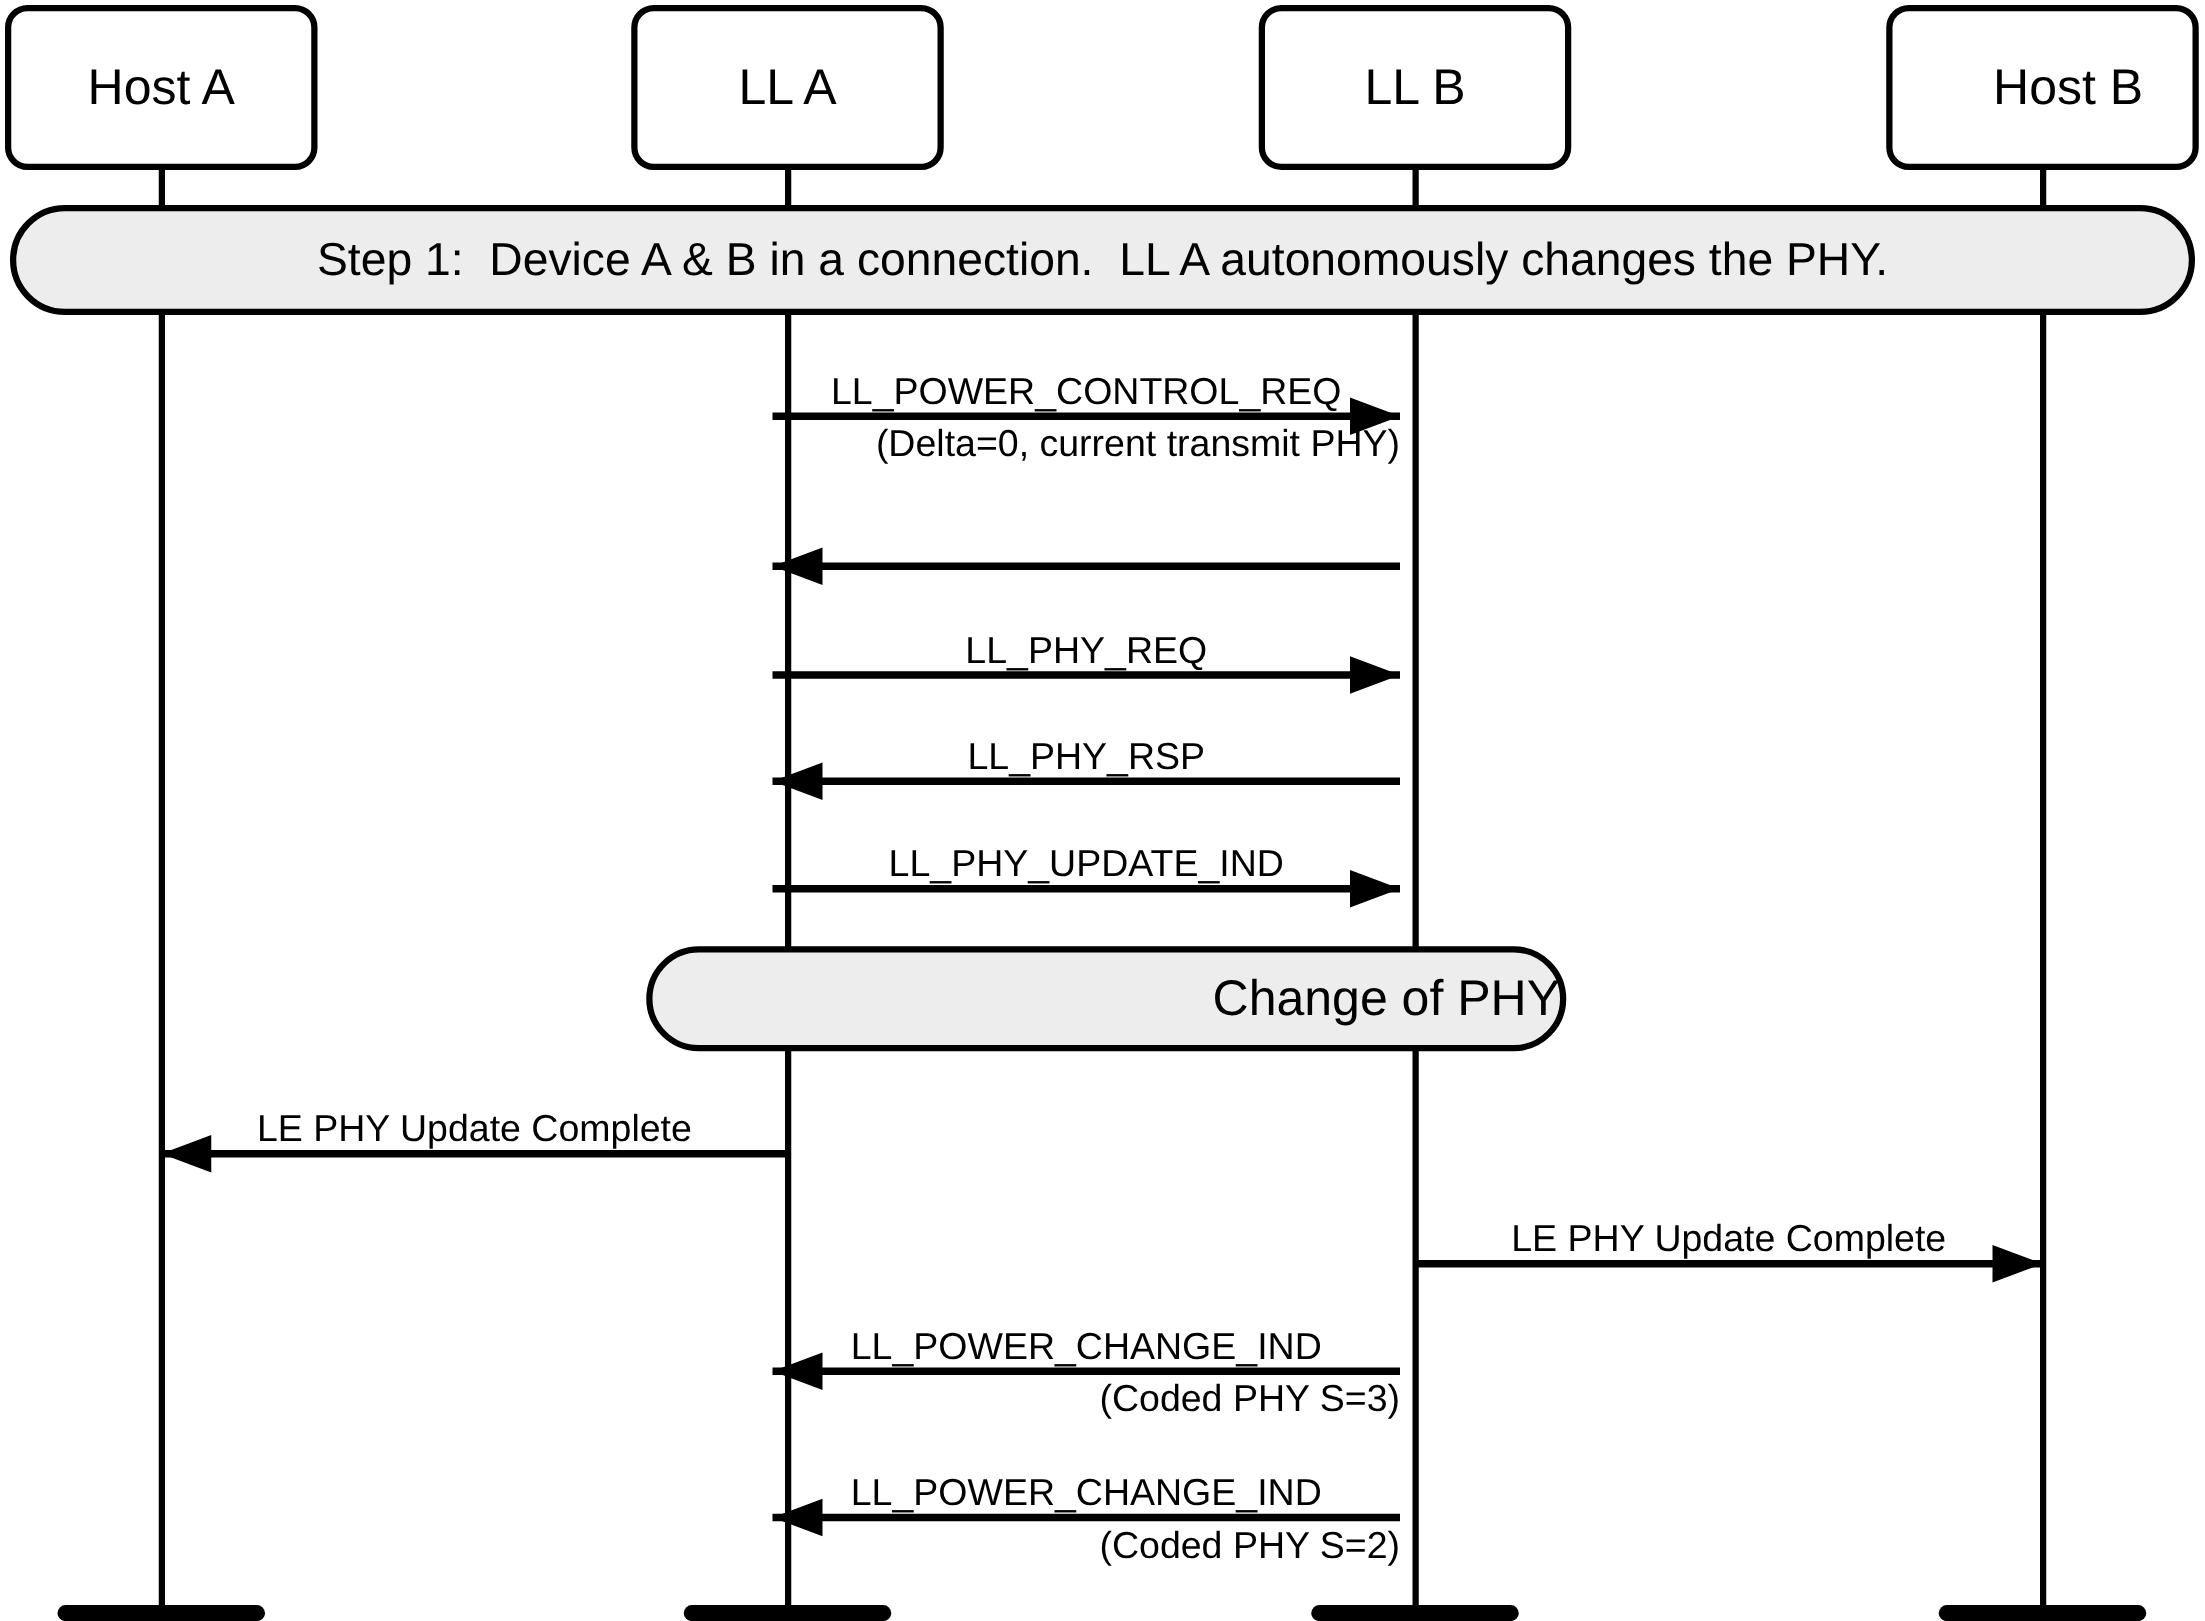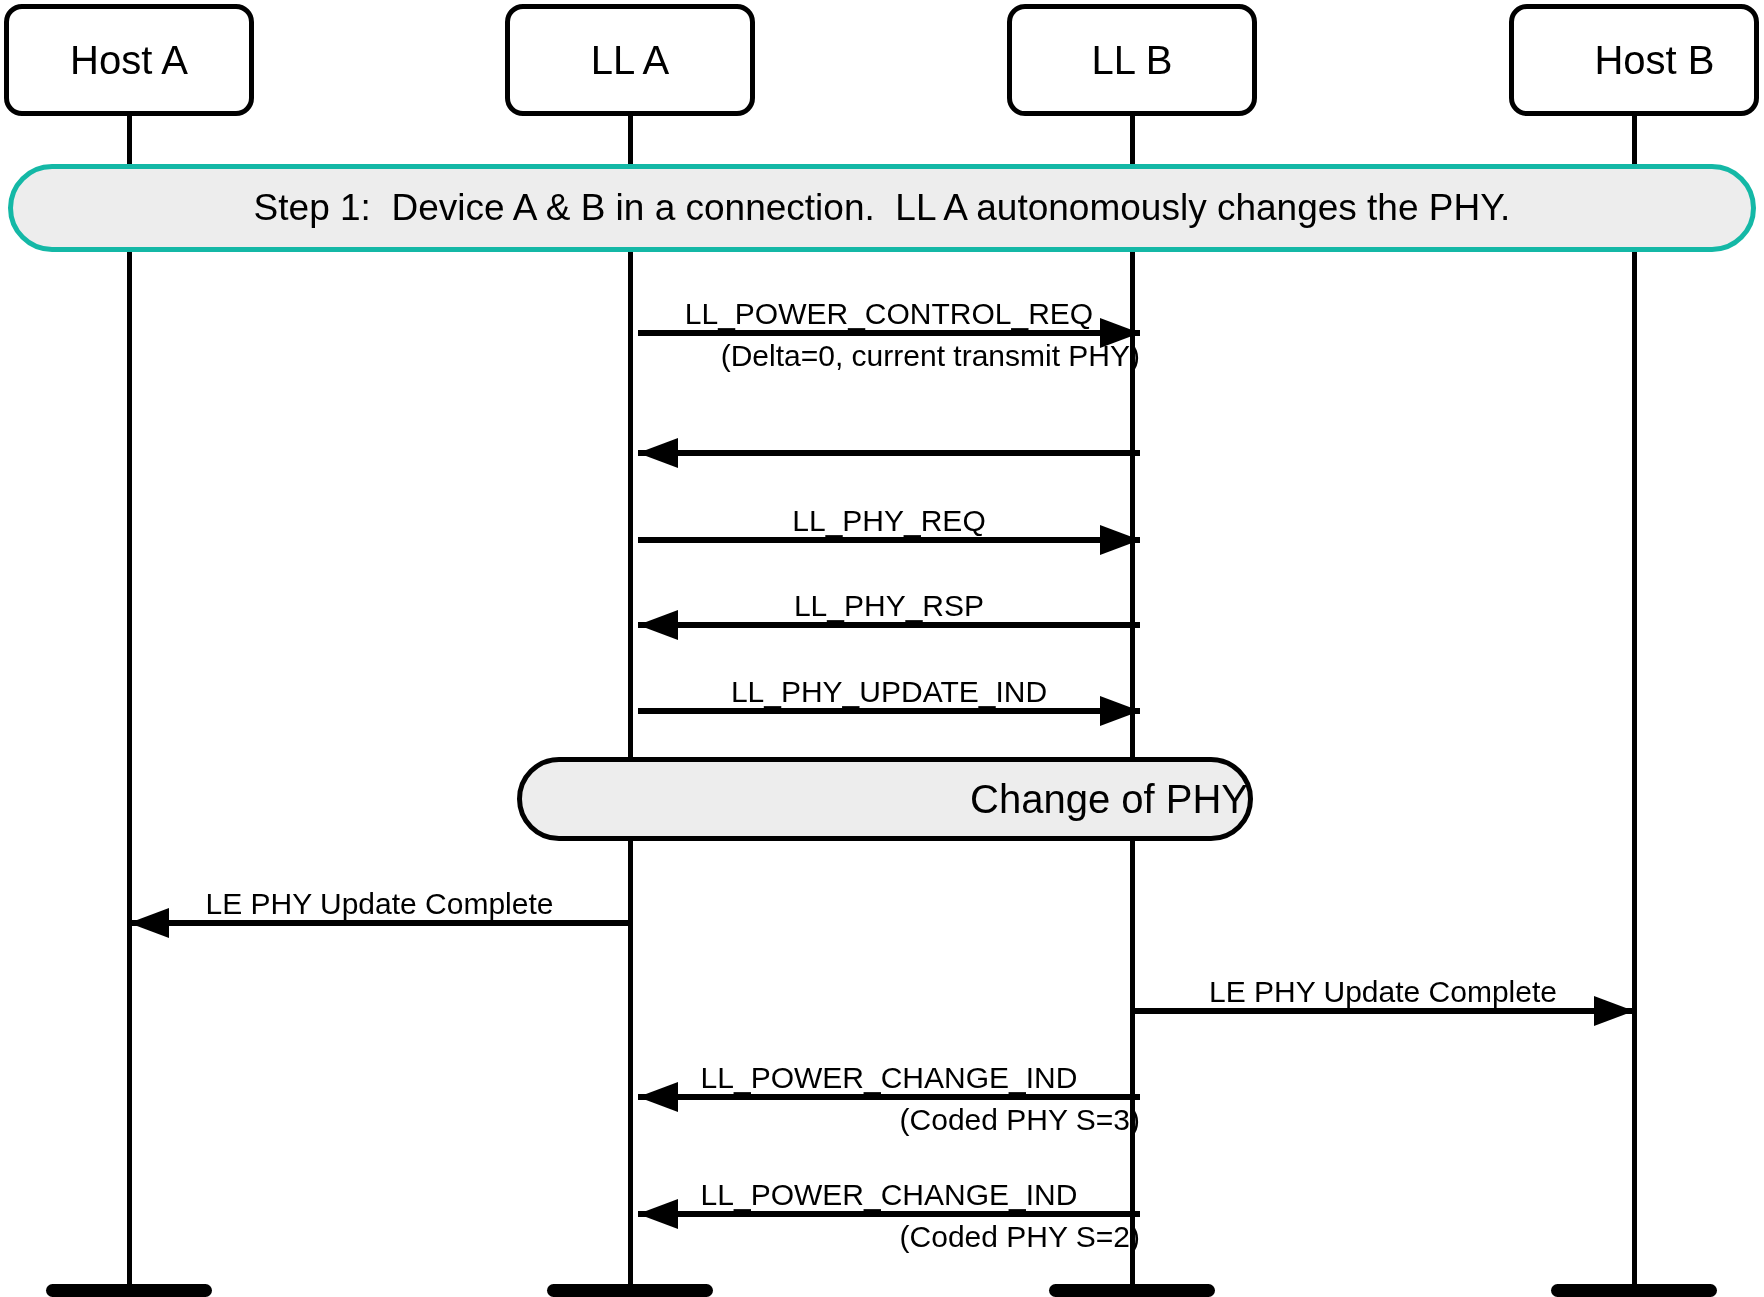--- a/index.html
+++ b/index.html
@@ -9,31 +9,31 @@
     overflow:hidden;
   }
   .diagram{position:absolute;inset:0;}
 
   
   .lifeline{position:absolute;top:110px;width:5px;height:1180px;background:#000;z-index:1;}
   .ll-hosta{left:127px;} .ll-lla{left:628px;} .ll-llb{left:1130px;} .ll-hostb{left:1632px;}
 
   
   .actor{
-    position:absolute;top:4px;width:250px;height:112px;box-sizing:border-box;
+    position:absolute;top:4px;width:250px;height:132px;box-sizing:border-box;
     background:#ffffff;border:5px solid #000;border-radius:18px;z-index:2;
     display:flex;align-items:center;justify-content:center;
     font-size:40px;
   }
   .a-hosta{left:4px;} .a-lla{left:505px;} .a-llb{left:1007px;align-items:center;} .a-hostb{left:1509px;padding-left:41px;}
 
   
   .banner{
     position:absolute;left:8px;top:164px;width:1748px;height:88px;box-sizing:border-box;
-    background:#ededed;border:5px solid #14b8a6;border-radius:44px;z-index:2;
+    background:#ededed;border:5px solid #000000;border-radius:44px;z-index:2;
     display:flex;align-items:center;justify-content:center;
     font-size:37px;
   }
   .banner .txt{white-space:pre;}
 
   
   .statebox{
     position:absolute;left:517px;top:757px;width:736px;height:84px;box-sizing:border-box;
     background:#ededed;border:5px solid #000;border-radius:42px;z-index:2;
     display:flex;align-items:center;justify-content:flex-end;
@@ -42,21 +42,21 @@
 
   
   .msg{position:absolute;height:120px;z-index:3;}
   .msg .lbl{position:absolute;left:0;right:0;top:0;line-height:34px;text-align:center;font-size:30px;}
   .msg .line{position:absolute;left:0;right:0;top:33px;height:6px;background:#000;}
   .msg .param{position:absolute;left:0;right:0;top:42px;line-height:34px;text-align:right;font-size:30px;}
   .arr{position:absolute;top:21px;width:0;height:0;border-top:15px solid transparent;border-bottom:15px solid transparent;}
   .arr.left{left:0;border-right:40px solid #000;}
   .arr.right{right:0;border-left:40px solid #000;}
 
-  .span-ab{left:638px;width:502px;}        
+  .span-ab{left:618px;width:502px;}        
   .span-ha{left:129px;width:501px;}        
   .span-hb{left:1132px;width:502px;}       
   .m1{top:297px;} .m2{top:417px;} .m3{top:504px;} .m4{top:589px;} .m5{top:675px;text-decoration:underline;}
   .m6{top:887px;} .m7{top:975px;} .m8{top:1061px;} .m9{top:1178px;}
 
   
   .term{position:absolute;top:1284px;width:166px;height:13px;background:#000;border-radius:7px;z-index:2;}
   .t-hosta{left:46px;} .t-lla{left:547px;} .t-llb{left:1049px;} .t-hostb{left:1551px;}
 </style>
 </head>

